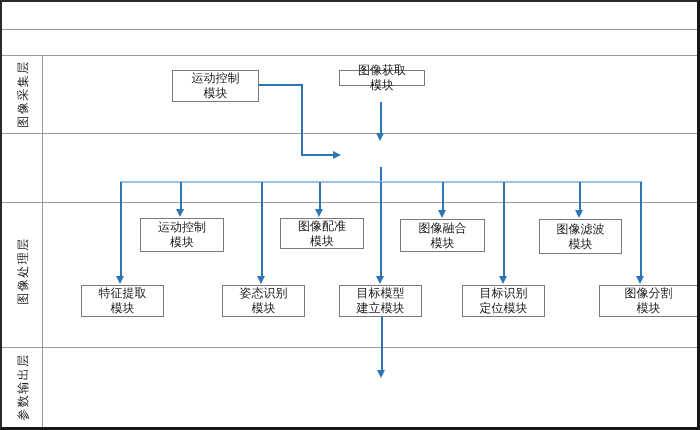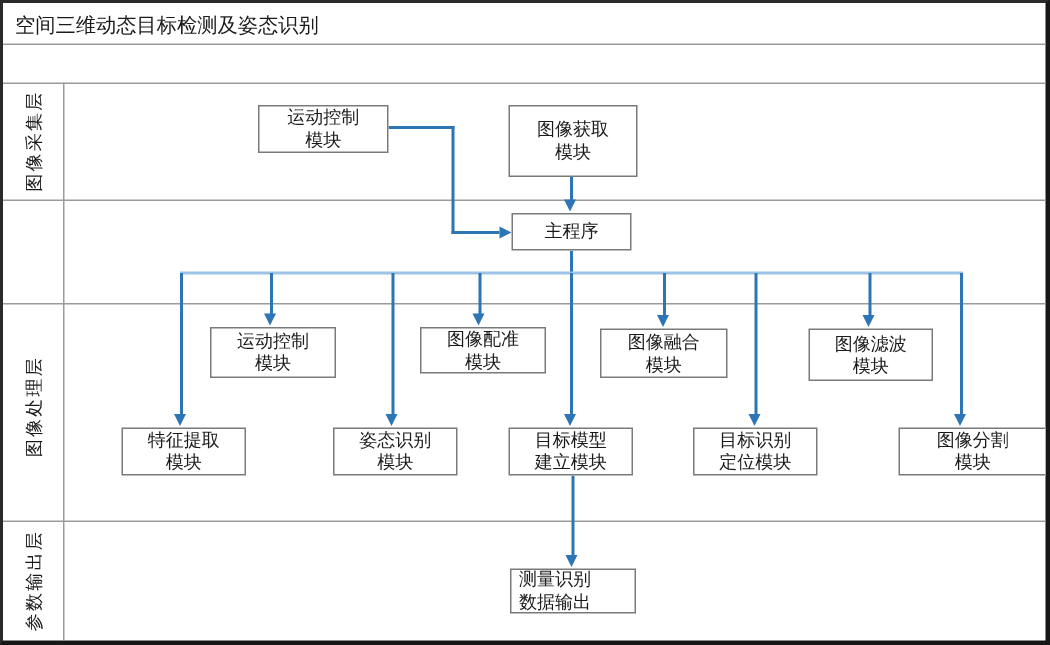--- a/index.html
+++ b/index.html
@@ -33,21 +33,21 @@
   #ll-proc{left:21px;top:269px}
   #ll-out{left:21px;top:385px}
   
   .node{
     position:absolute;box-sizing:border-box;background:#fff;
     border:1px solid #7a7a7a;display:flex;flex-direction:column;
     justify-content:center;align-items:center;text-align:center;
     font-size:12px;line-height:15px;white-space:pre-line;
   }
   #n-motion{left:170px;top:68px;width:87px;height:32px}
-  #n-capture{left:337px;top:68px;width:86px;height:48px}
+  #n-capture{left:337px;top:68px;width:86px;height:16px}
   #n-main{left:339px;top:140px;width:80px;height:25px}
   #n-enhance{left:138px;top:216px;width:84px;height:34px}
   #n-register{left:278px;top:216px;width:84px;height:31px}
   #n-fusion{left:398px;top:217px;width:85px;height:33px}
   #n-filter{left:537px;top:217px;width:83px;height:35px}
   #n-feature{left:79px;top:283px;width:83px;height:32px}
   #n-pose{left:220px;top:283px;width:83px;height:32px}
   #n-model{left:337px;top:283px;width:83px;height:32px}
   #n-locate{left:460px;top:283px;width:83px;height:32px}
   #n-segment{left:597px;top:283px;width:99px;height:32px}
@@ -57,21 +57,20 @@
   .bh{position:absolute;height:2px;background:#2e75b6;}
   .bus{position:absolute;height:2px;background:#9dc3e6;}
   .ah-d{position:absolute;width:0;height:0;border-left:4px solid transparent;border-right:4px solid transparent;border-top:8px solid #2e75b6;}
   .ah-r{position:absolute;width:0;height:0;border-top:4px solid transparent;border-bottom:4px solid transparent;border-left:8px solid #2e75b6;}
 </style>
 </head>
 <body>
 
 <div class="frame">
 
-  <span class="title-part" id="title-main">空间三维动态目标检测及姿态识别</span>
 
   <div class="gl h" id="gl-title"></div>
   <div class="gl h" id="gl-sub"></div>
   <div class="gl h" id="gl-acq"></div>
   <div class="gl h" id="gl-proc-top"></div>
   <div class="gl h" id="gl-proc-bot"></div>
   <div class="gl v" id="gl-col"></div>
 
   <div class="layer-label" id="ll-acq">图像采集层</div>
   <div class="layer-label" id="ll-proc">图像处理层</div>
@@ -115,35 +114,32 @@
   <div class="bv" style="left:638px;top:180px;height:95px"></div>
   <div class="ah-d" style="left:634px;top:274px"></div>
 
   <div class="bv" style="left:379px;top:315px;height:53px"></div>
   <div class="ah-d" style="left:375px;top:368px"></div>
 
   <div class="node" id="n-motion">运动控制
 模块</div>
   <div class="node" id="n-capture">图像获取
 模块</div>
-  <div class="node" id="n-main">主程序</div>
   <div class="node" id="n-enhance">运动控制
 模块</div>
   <div class="node" id="n-register">图像配准
 模块</div>
   <div class="node" id="n-fusion">图像融合
 模块</div>
   <div class="node" id="n-filter">图像滤波
 模块</div>
   <div class="node" id="n-feature">特征提取
 模块</div>
   <div class="node" id="n-pose">姿态识别
 模块</div>
   <div class="node" id="n-model">目标模型
 建立模块</div>
   <div class="node" id="n-locate">目标识别
 定位模块</div>
   <div class="node" id="n-segment">图像分割
 模块</div>
-  <div class="node" id="n-output">测量识别
-数据输出</div>
 
 </div>
 
 </body></html>

